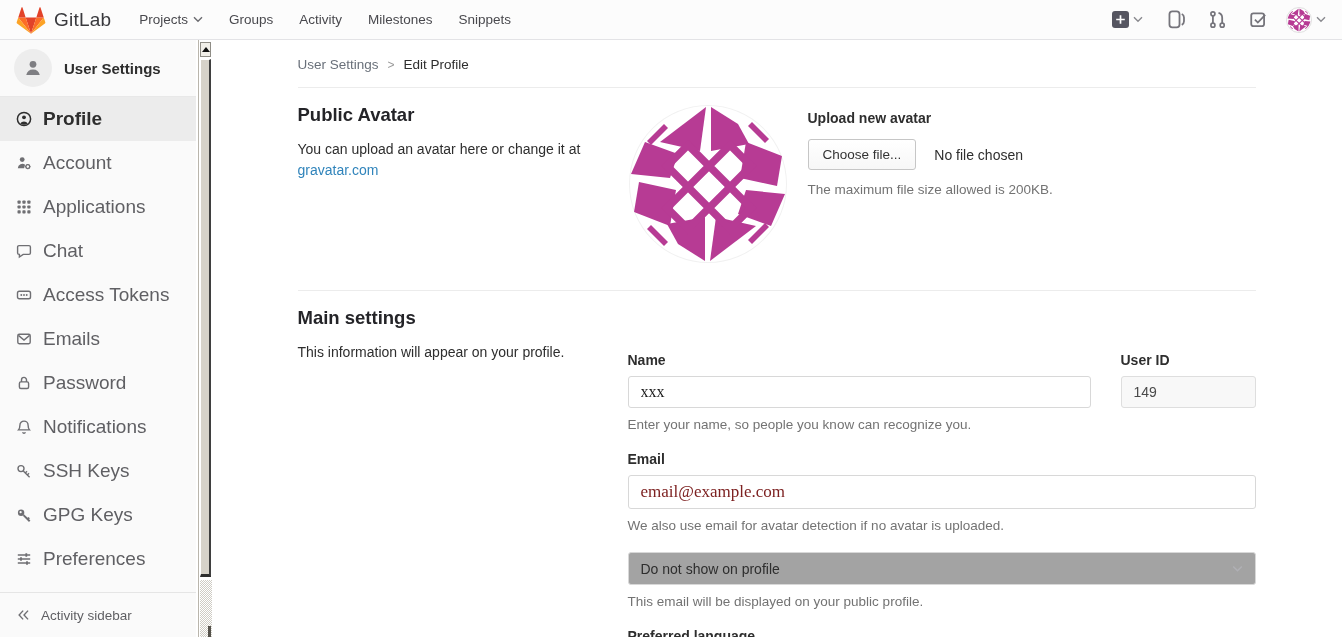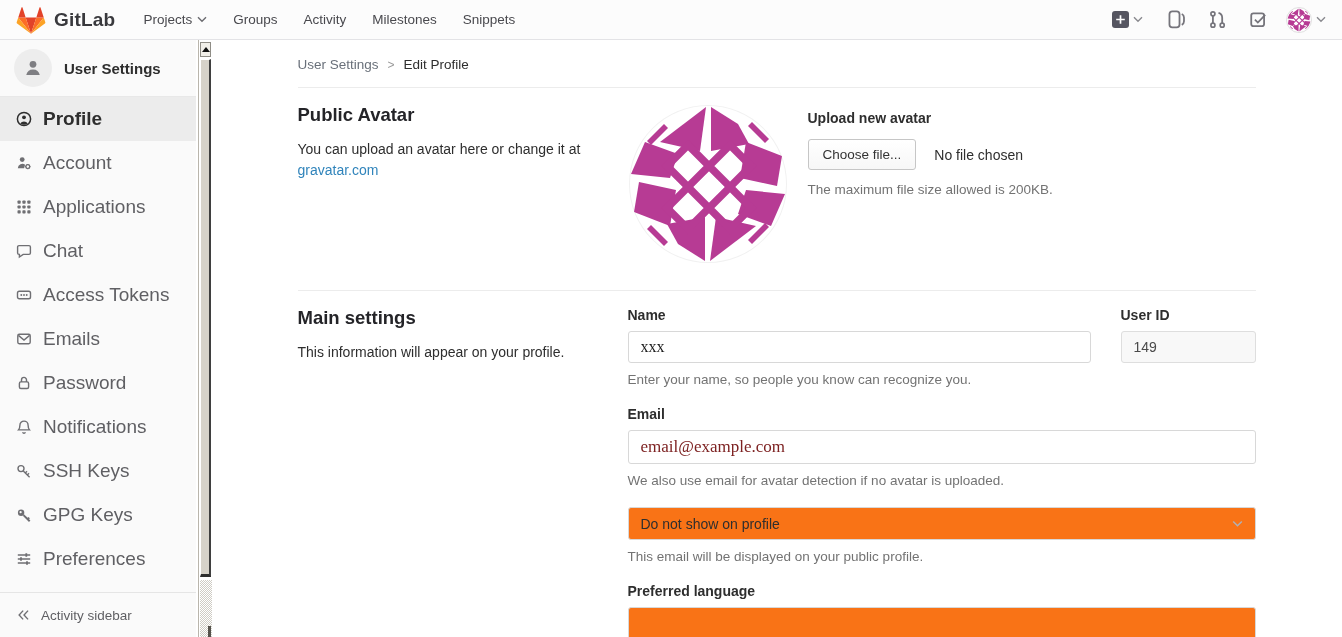--- a/index.html
+++ b/index.html
@@ -3,21 +3,21 @@
 <meta charset="utf-8">
 <style>
   * { margin:0; padding:0; box-sizing:border-box; }
   html,body { width:1342px; height:637px; overflow:hidden; background:#fff;
     font-family:"Liberation Sans", sans-serif; color:#2e2e2e; }
 
   
   .navbar { height:40px; background:#fcfcfc; border-bottom:1px solid #e3e3e6;
     display:flex; align-items:center; padding:0 16px; }
   .brand { display:flex; align-items:center; gap:8px; cursor:pointer; }
-  .brand-name { font-size:19px; font-weight:700; color:#39393d; letter-spacing:.2px; }
+  .brand-name { font-size:19px; font-weight:400; color:#39393d; letter-spacing:.2px; }
   .nav-links { display:flex; align-items:center; margin-left:28px; gap:26px; }
   .nav-link { font-size:13.5px; color:#49494e; display:flex; align-items:center; gap:5px; cursor:pointer; }
   .nav-right { margin-left:auto; display:flex; align-items:center; gap:14px; }
   .plus-wrap { display:flex; align-items:center; gap:4px; cursor:pointer; margin-right:6px; }
   .plus-box { width:17px; height:17px; background:#565661; border-radius:3px;
     display:flex; align-items:center; justify-content:center; }
   .search-wrap { position:relative; }
   .search-input { width:218px; height:27px; border:1px solid #d4d4d8; border-radius:4px;
     padding:0 28px 0 10px; font-size:13px; color:#333; background:#fff; outline:none;
     font-family:"Liberation Sans", sans-serif; }
@@ -83,31 +83,31 @@
   .field-label { font-size:14px; font-weight:700; color:#2e2e2e; }
   .file-row { display:flex; align-items:center; margin-top:13px; }
   .btn-file { font-size:13.5px; color:#333; background:linear-gradient(#ffffff,#f7f7f7);
     border:1px solid #c6c6c6; border-radius:3px; padding:7px 14px; cursor:pointer;
     font-family:"Liberation Sans", sans-serif; }
   .no-file { margin-left:18px; font-size:14px; color:#2e2e2e; }
   .help { font-size:13.5px; color:#737373; margin-top:12px; }
 
   .form-group { margin-bottom:19px; }
   .form-group .field-label { display:block; margin-bottom:8px; }
-  .form-row { display:flex; }
+  .form-row { display:flex;margin-top:45px; }
   .g-name { width:463px; }
   .g-userid { width:135px; margin-left:30px; }
   .text-input { width:100%; height:32px; border:1px solid #d8d8d8; border-radius:3px;
     padding:0 12px; font-size:16px; font-family:"Liberation Serif", serif; color:#1a1a1a;
     background:#fff; outline:none; }
   .text-input.email { height:34px; font-size:17px; color:#7d2121; }
   .text-input.readonly { background:#f8f8f8; border-color:#dedede; color:#4a4a4a;
     font-family:"Liberation Sans", sans-serif; font-size:14px; }
   .help-under { font-size:13.5px; color:#737373; margin-top:9px; }
-  .select { height:33px; border:1px solid #d8d8d8; border-radius:3px; background:#f97316;
+  .select { height:33px; border:1px solid #d8d8d8; border-radius:3px; background:#a3a3a3;
     display:flex; align-items:center; justify-content:space-between; padding:0 12px;
     font-size:14px; color:#2e2e2e; cursor:pointer; }
   .hidden-defs { position:absolute; width:0; height:0; overflow:hidden; }
 </style>
 </head>
 <body>
 
 <svg class="hidden-defs" aria-hidden="true">
   <defs>
     <clipPath id="idc-clip">

